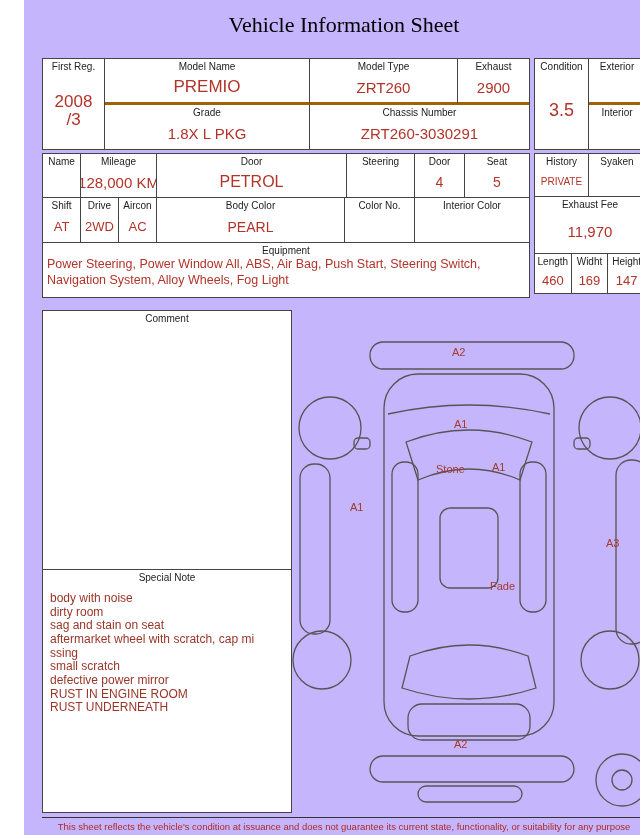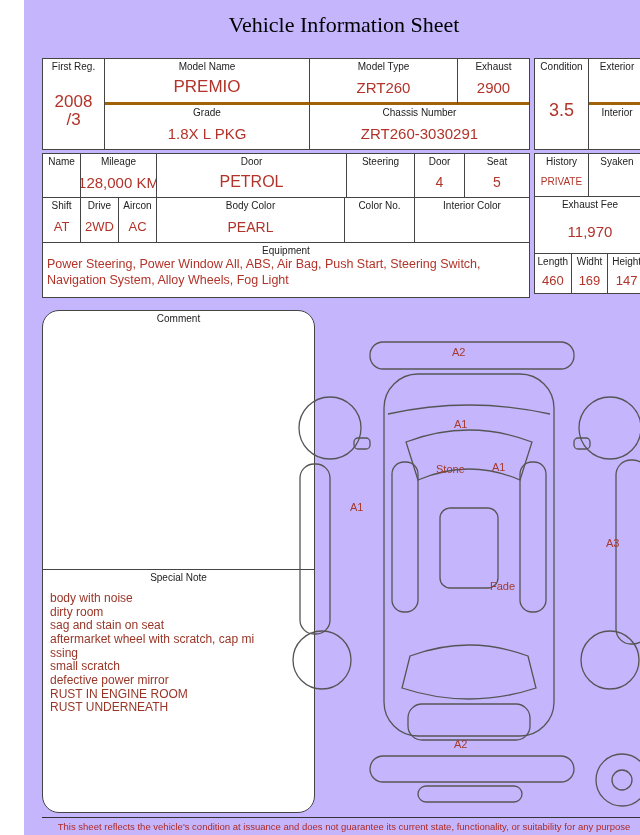--- a/index.html
+++ b/index.html
@@ -26,21 +26,21 @@
   .fr-line { text-align:left; line-height:1.05; }
   #tbl-mid-left { left:18px; top:153px; width:488px; height:145px; }
   .rowA { display:grid; grid-template-columns:38px 76px 190px 68px 50px 1fr; height:43px; border-bottom:1px solid #444; }
   .rowB { display:grid; grid-template-columns:38px 38px 38px 188px 70px 1fr; height:44px; border-bottom:1px solid #444; }
   .equip { height:56px; display:flex; flex-direction:column; }
   .eq-text { color:#b23329; font-size:12.5px; line-height:1.25; padding:1px 4px; }
   #tbl-mid-right { left:510px; top:153px; width:112px; height:141px; display:flex; flex-direction:column; }
   .rowH { display:grid; grid-template-columns:54px 1fr; height:42px; border-bottom:1px solid #444; }
   .rowR { height:56px; border-bottom:1px solid #444; display:flex; flex-direction:column; }
   .rowD { display:grid; grid-template-columns:1fr 1fr 1fr; flex:1; }
-  #comment-box { left:18px; top:310px; width:273px; height:503px; display:flex; flex-direction:column;border-radius:17px; }
+  #comment-box { left:18px; top:310px; width:250px; height:503px; display:flex; flex-direction:column; }
   .box-hd { height:16px; font-size:10px; text-align:center; padding-top:2px; }
   #comment-body { height:240px; }
   #sn-header { border-top:1px solid #444; }
   #sn-lines { padding:4px 7px; color:#993527; font-size:12px; line-height:1.14; }
   #diagram { position:absolute; left:268px; top:312px; width:364px; height:502px; }
   #diagram svg { position:absolute; left:0; top:0; }
   .dl { position:absolute; font-size:11px; color:#a53a2c; white-space:nowrap; }
   .dl0 { left:160px; top:34px; }
   .dl1 { left:162px; top:106px; }
   .dl2 { left:144px; top:151px; }

